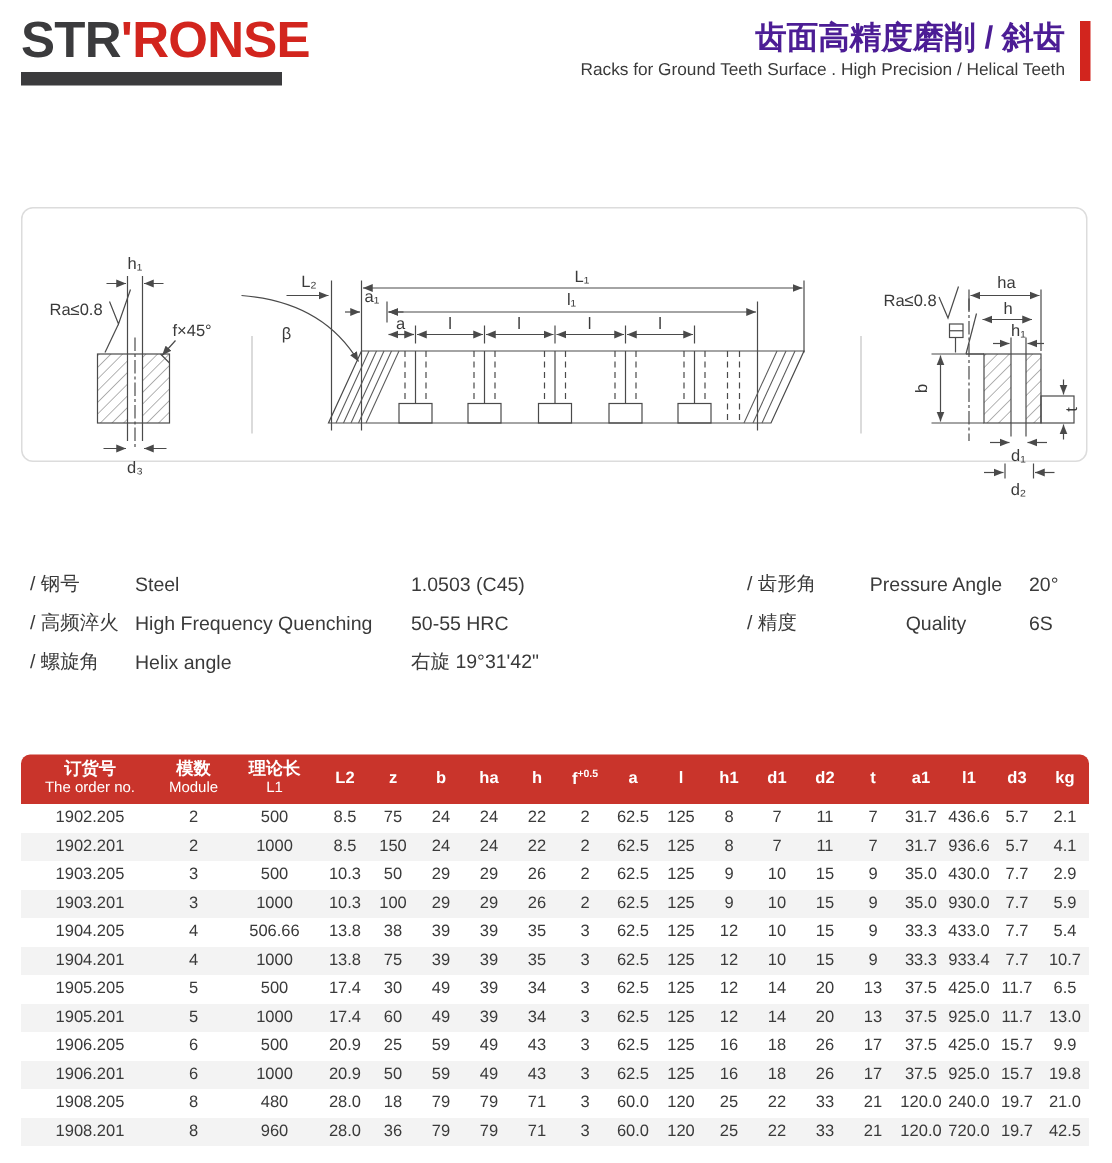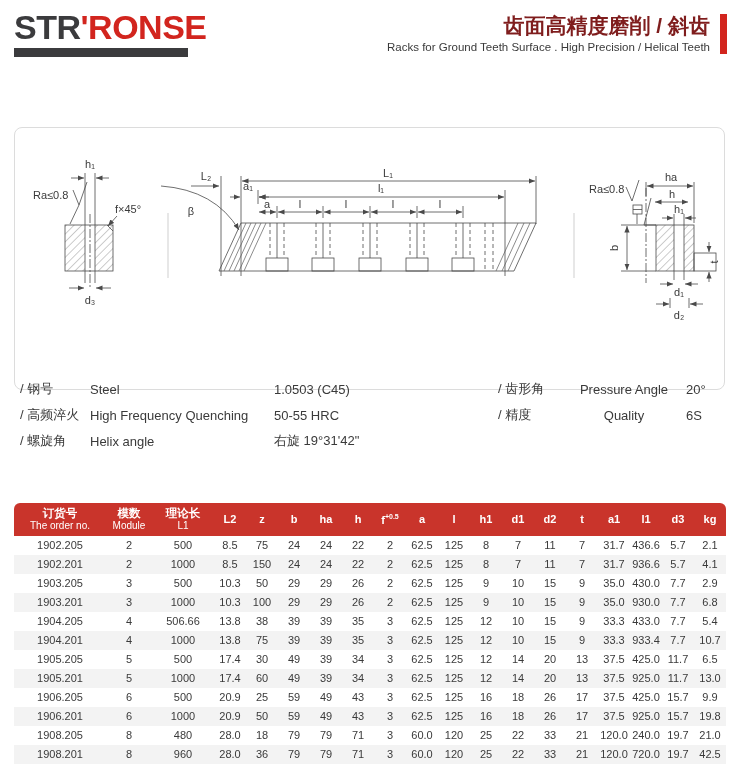--- a/index.html
+++ b/index.html
@@ -13,25 +13,25 @@
     position:relative;width:741px;height:775px;overflow:hidden;background:#fff;
     font-family:"Liberation Sans","DejaVu Sans",sans-serif;color:#3a3a3a;
   }
   
   .hdr{position:absolute;top:10px;left:14px;right:14px;display:flex;justify-content:space-between;align-items:center;}
   .logo-text{font-size:34px;font-weight:bold;line-height:1;color:var(--dark-gray);letter-spacing:-0.5px;}
   .logo-red{color:var(--logo-red);}
   .logo-bar{width:174px;height:9px;background:var(--dark-gray);margin-top:4px;}
   .title-wrap{display:flex;align-items:flex-start;}
   .titles{text-align:right;}
-  .title-zh{font-size:21px;font-weight:bold;line-height:1.2;color:#7f1d1d;}
+  .title-zh{font-size:21px;font-weight:bold;line-height:1.2;color:#4c1d95;}
   .title-en{font-size:11.5px;margin-top:3px;color:#3a3a3a;}
   .title-bar{width:7px;height:40px;background:var(--logo-red);margin-left:10px;margin-top:1px;}
   
-  .diagram-box{position:absolute;top:127px;left:14px;width:711px;height:263px;
+  .diagram-box{position:absolute;top:138px;left:14px;width:711px;height:170px;
     border:1px solid #dcdcdc;border-radius:8px;box-sizing:border-box;background:#fff;}
   .diagram-box svg{display:block;}
   svg text{font-size:11px;fill:#3a3a3a;font-family:"Liberation Sans","DejaVu Sans",sans-serif;}
   .d{stroke:#4a4a4a;stroke-width:0.8;fill:none;}
   .thin{stroke:#5a5a5a;stroke-width:0.7;fill:none;}
   .dash{stroke-dasharray:4 3;}
   .dd{stroke-dasharray:9 2 2 2;}
   .sep{stroke:#cfcfcf;stroke-width:1;}
   
   .specs{position:absolute;top:376px;left:20px;width:707px;display:flex;font-size:13px;}
@@ -401,21 +401,21 @@
             <td>2</td>
             <td>62.5</td>
             <td>125</td>
             <td>9</td>
             <td>10</td>
             <td>15</td>
             <td>9</td>
             <td>35.0</td>
             <td>930.0</td>
             <td>7.7</td>
-            <td>6.8</td>
+            <td>5.9</td>
           </tr>
           <tr>
             <td>1904.205</td>
             <td>4</td>
             <td>506.66</td>
             <td>13.8</td>
             <td>38</td>
             <td>39</td>
             <td>39</td>
             <td>35</td>

